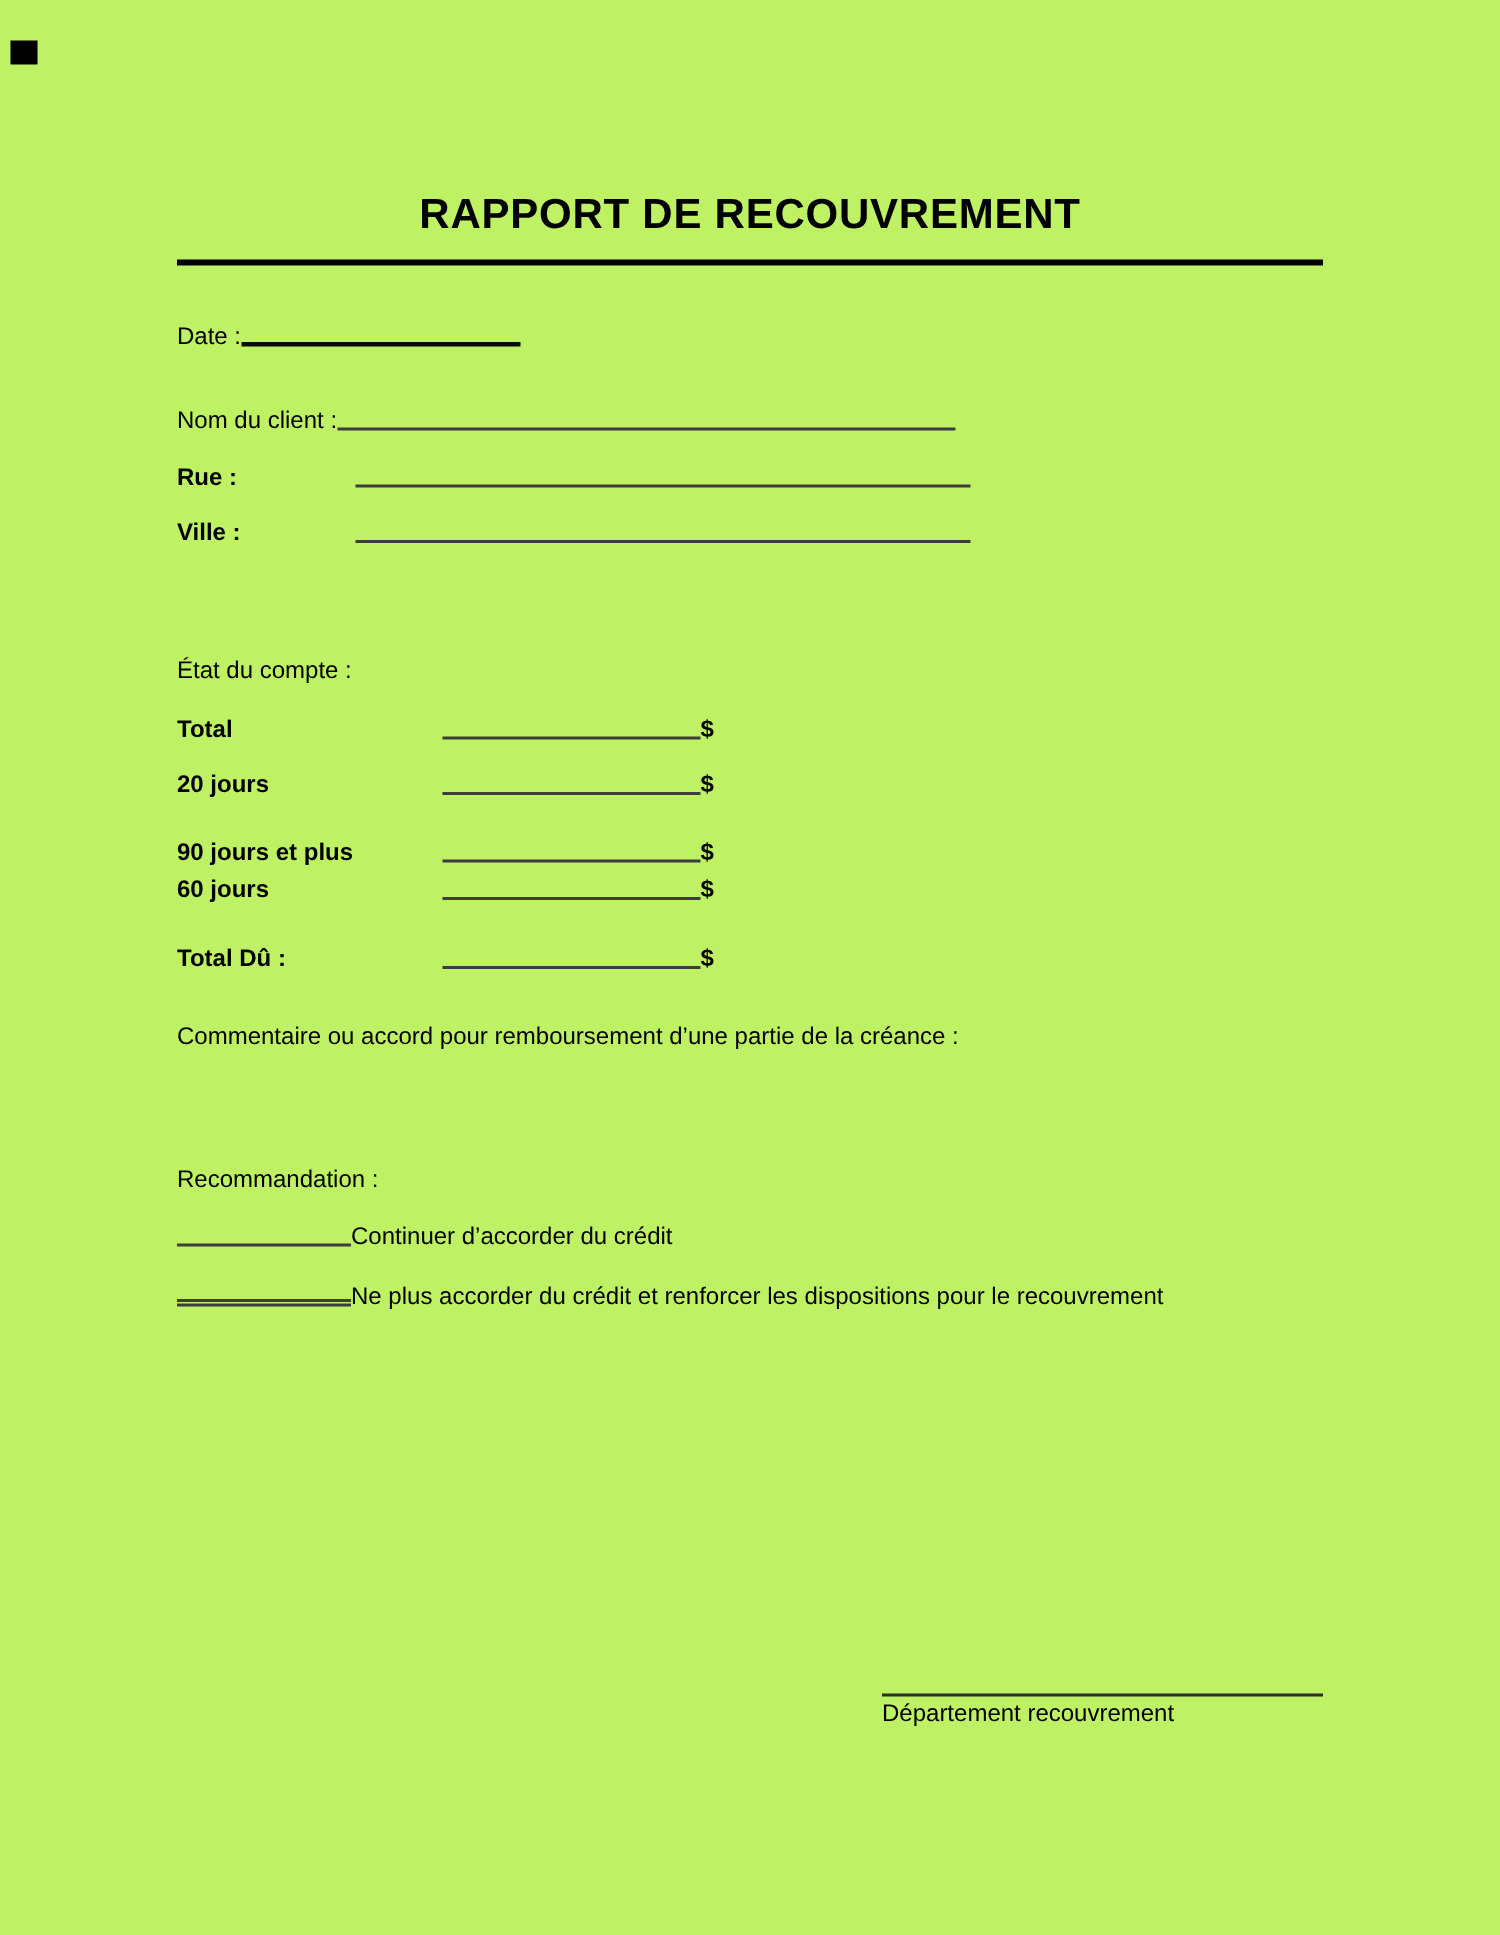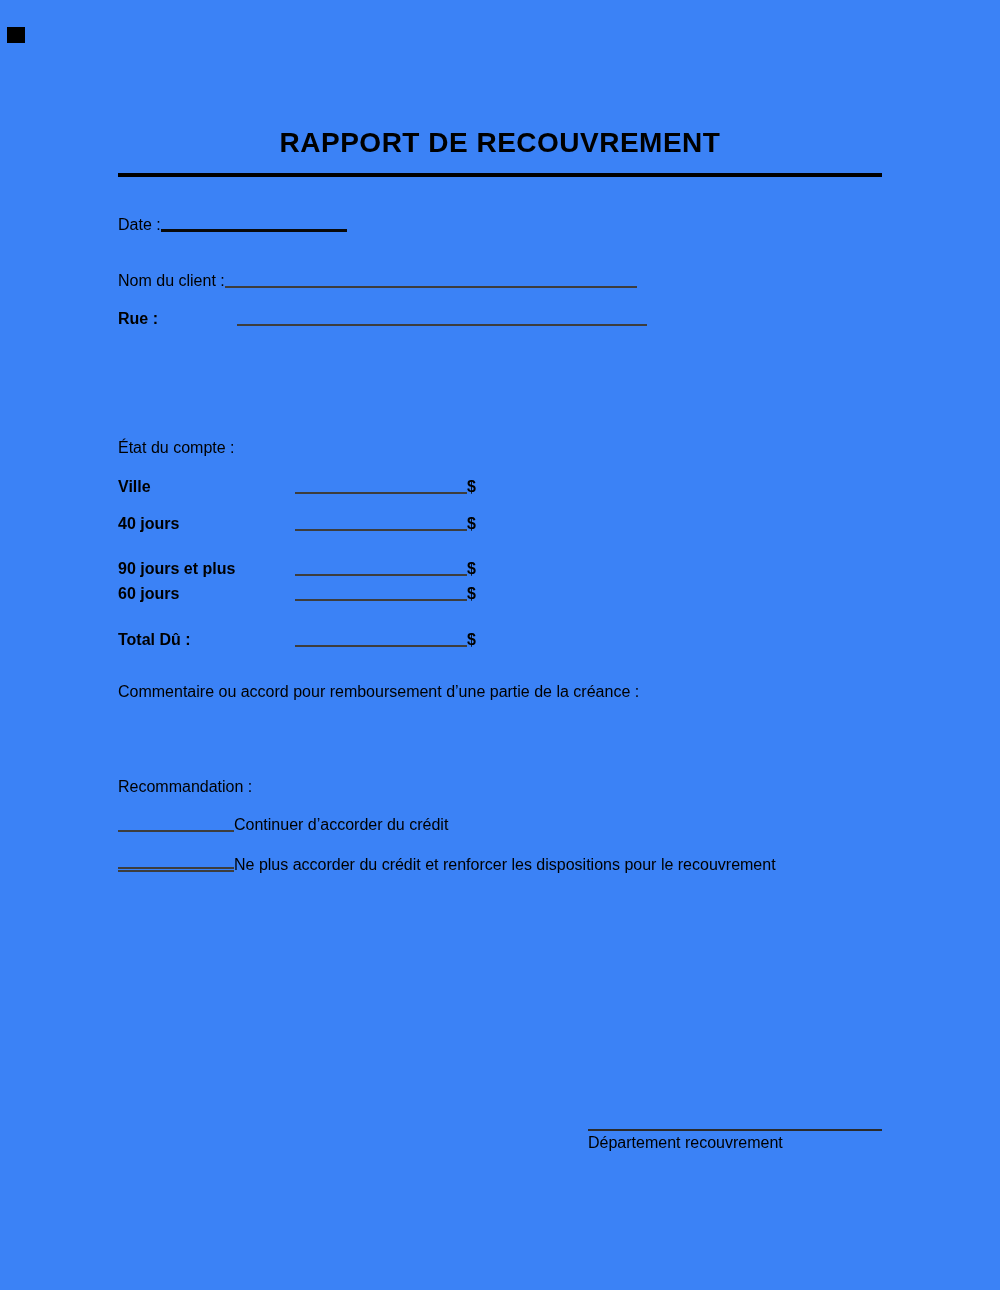--- a/index.html
+++ b/index.html
@@ -4,21 +4,21 @@
 <style>
   html, body {
     margin: 0;
     padding: 0;
     background: #ffffff;
   }
   .page {
     position: relative;
     width: 1000px;
     height: 1290px;
-    background: #3b82f6;
+    background: #bef264;
     font-family: "Liberation Sans", sans-serif;
     color: #000000;
     overflow: hidden;
   }
   .corner-mark {
     position: absolute;
     left: 7px;
     top: 27px;
     width: 18px;
     height: 16px;
@@ -106,30 +106,33 @@
   </div>
 
   <div class="row" style="top:271px">
     <span class="b">Nom du client :</span><span class="blank blank-name"></span>
   </div>
 
   <div class="row" style="top:309px">
     <span class="lbl-addr">Rue :</span><span class="blank blank-addr"></span>
   </div>
 
+  <div class="row" style="top:346px">
+    <span class="lbl-addr">Ville :</span><span class="blank blank-addr"></span>
+  </div>
 
 
   <div class="row b" style="top:438px">État du compte :</div>
 
   <div class="row" style="top:477px">
-    <span class="lbl-money">Ville</span><span class="blank blank-money"></span><span class="currency">$</span>
+    <span class="lbl-money">Total</span><span class="blank blank-money"></span><span class="currency">$</span>
   </div>
 
   <div class="row" style="top:514px">
-    <span class="lbl-money">40 jours</span><span class="blank blank-money"></span><span class="currency">$</span>
+    <span class="lbl-money">20 jours</span><span class="blank blank-money"></span><span class="currency">$</span>
   </div>
 
   <div class="row" style="top:584px">
     <span class="lbl-money">60 jours</span><span class="blank blank-money"></span><span class="currency">$</span>
   </div>
 
   <div class="row" style="top:559px">
     <span class="lbl-money">90 jours et plus</span><span class="blank blank-money"></span><span class="currency">$</span>
   </div>
 

